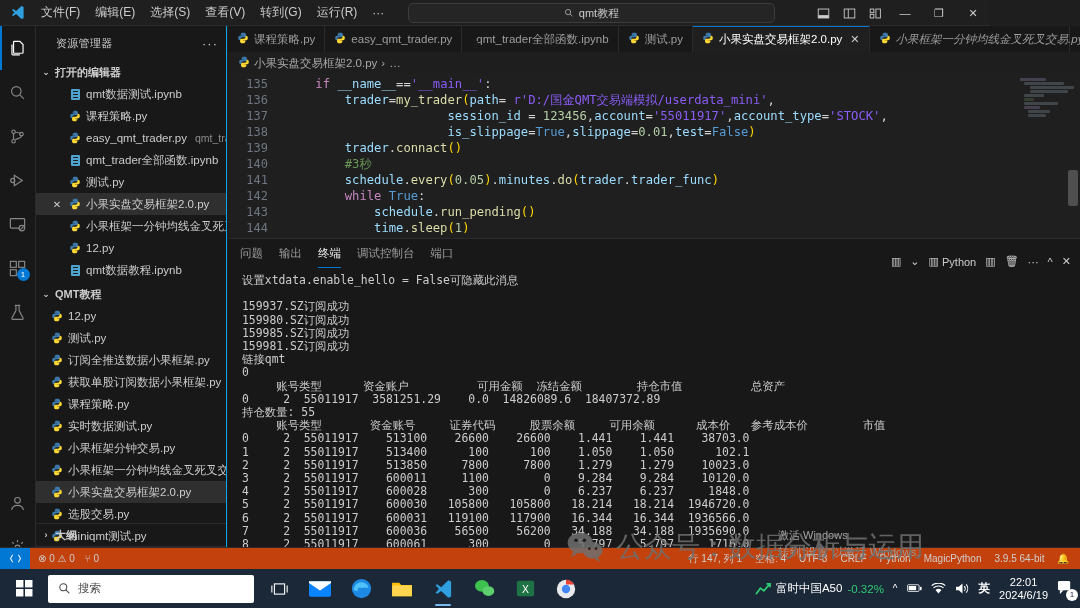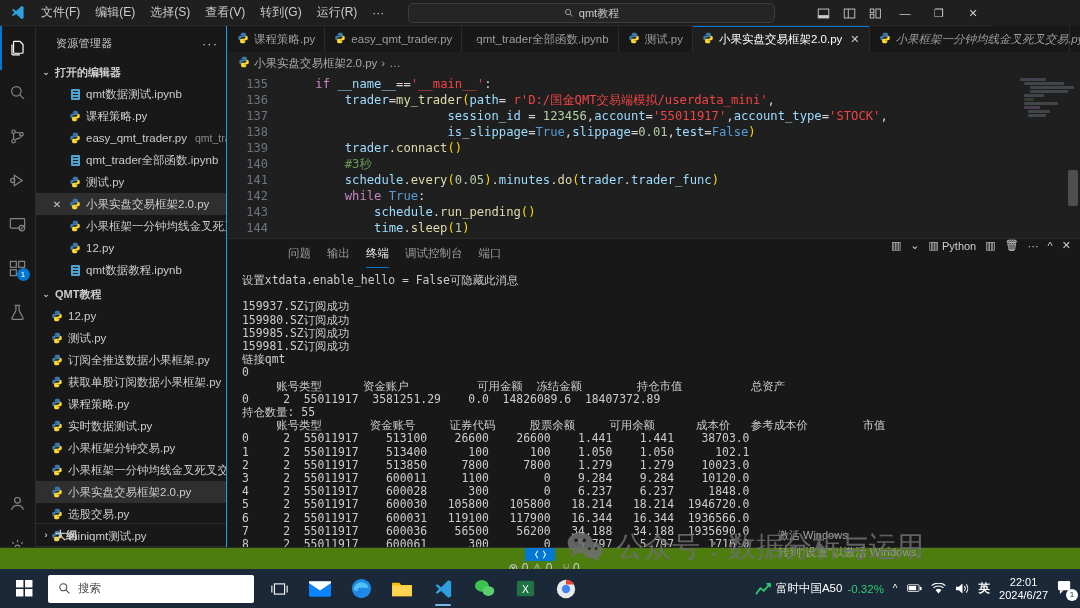--- a/index.html
+++ b/index.html
@@ -117,56 +117,55 @@
     font-family: "DejaVu Sans Mono", "Liberation Mono", monospace;
     font-size: 12.2px; line-height: 16px; white-space: pre; padding-top: 2px;
   }
   .cl { display: flex; height: 16px; }
   .ln { width: 40px; text-align: right; color: #6e7681; padding-right: 18px; flex: 0 0 58px; font-size: 12px;}
   .ctxt { white-space: pre; }
   .k-kw { color: #c586c0; }       
   .k-blue { color: #569cd6; }     
   .k-fn { color: #dcdcaa; }       
   .k-var { color: #9cdcfe; }      
-  .k-str { color: #ef4444; }      
+  .k-str { color: #8b5cf6; }      
   .k-num { color: #b5cea8; }      
   .k-cmt { color: #6a9955; }      
   .k-pln { color: #d4d4d4; }
   .k-op  { color: #d4d4d4; }
   .k-par { color: #ffd700; }
   .minimap {
     position: absolute; right: 14px; top: 0; width: 52px; height: 190px;
     opacity: .35;
   }
   .mm-line { height: 3px; margin-bottom: 1px; border-radius: 1px; }
   .vscroll {
     position: absolute; right: 0; top: 0; width: 14px; height: 190px; background: transparent;
   }
   .vscroll .thumb { position: absolute; top: 96px; right: 2px; width: 10px; height: 36px; background: #4f4f4f; border-radius: 2px; }
 
   
   .panel { position: absolute; left: 0; top: 212px; width: 852px; height: 331px; background: #181818; border-top: 1px solid #2b2b2b; }
-  .panel-tabs { height: 29px; display: flex; align-items: flex-start; padding-left: 12px; gap: 16px; margin-left: 48px; }
+  .panel-tabs { height: 29px; display: flex; align-items: flex-end; padding-left: 12px; gap: 16px; }
   .ptab { font-size: 11.5px; color: #9d9d9d; height: 29px; display: flex; align-items: center; position: relative; }
   .ptab.active { color: #e7e7e7; }
   .ptab.active::after { content:''; position:absolute; bottom:0; left:0; right:0; height:1px; background:#0078d4; }
   .panel-actions { margin-left: auto; display: flex; align-items: center; gap: 9px; padding-right: 9px; color: #cccccc; font-size: 11px; }
   .panel-actions .pa { display: flex; align-items: center; gap: 3px; }
   .term {
     font-family: "DejaVu Sans Mono", "Liberation Mono", monospace;
     font-size: 11.4px; line-height: 13.2px; color: #cccccc;
     padding: 6px 0 0 14px; white-space: pre; overflow: hidden; height: 300px;
   }
 
   
   .statusbar {
     position: absolute; left: 0; bottom: 39px; width: 1080px; height: 22px;
-    background: #4d7c0f; display: flex; align-items: center; font-size: 12px; color: #cccccc;
+    background: #c2410c; display: flex; align-items: center; font-size: 10px; color: #cccccc;
     border-top: 1px solid #2b2b2b;
-    flex-direction: column;
   }
   .rc { display: flex; align-items: center; justify-content: center; background: #0078d4; width: 30px; height: 22px; color: #fff; }
   .sb-left { display: flex; align-items: center; gap: 10px; padding-left: 8px; }
   .sb-right { margin-left: auto; display: flex; align-items: center; gap: 13px; padding-right: 10px; color: #cfcfcf; }
 
   
   .taskbar {
     position: absolute; left: 0; bottom: 0; width: 1080px; height: 39px;
     background: #1b2838; display: flex; align-items: center;
   }
@@ -782,21 +781,21 @@
           <path d="M2.5 5.3a8.5 8.5 0 0 1 11 0" fill="none" stroke="#fff" stroke-width="1.2"></path>
           <path d="M0.6 2.8a11.5 11.5 0 0 1 14.8 0" fill="none" stroke="#fff" stroke-width="1.2"></path>
         </svg>
       <svg width="15" height="13" viewBox="0 0 16 14">
           <path d="M1 5h3l4-3.5v11L4 9H1z" fill="#fff"></path>
           <path d="M10 4.5a4 4 0 0 1 0 5M12 2.5a7 7 0 0 1 0 9" fill="none" stroke="#fff" stroke-width="1.1"></path>
         </svg>
       <span style="font-weight:bold">英</span>
       <div class="tb-clock">
         <div>22:01</div>
-        <div>2024/6/27</div>
+        <div>2024/6/19</div>
       </div>
       <div style="position:relative">
         <svg width="17" height="16" viewBox="0 0 18 17">
             <rect x="1" y="1" width="13" height="10" rx="1.5" fill="#fff"></rect>
             <path d="M3 11 L3 15 L7 11 Z" fill="#fff"></path>
           </svg>
         <span style="position:absolute;right:-4px;bottom:-3px;background:#fff;color:#1b2838;font-size:8px;border-radius:7px;width:12px;height:12px;line-height:12px;text-align:center">1</span>
       </div>
     </div>
   </div>

